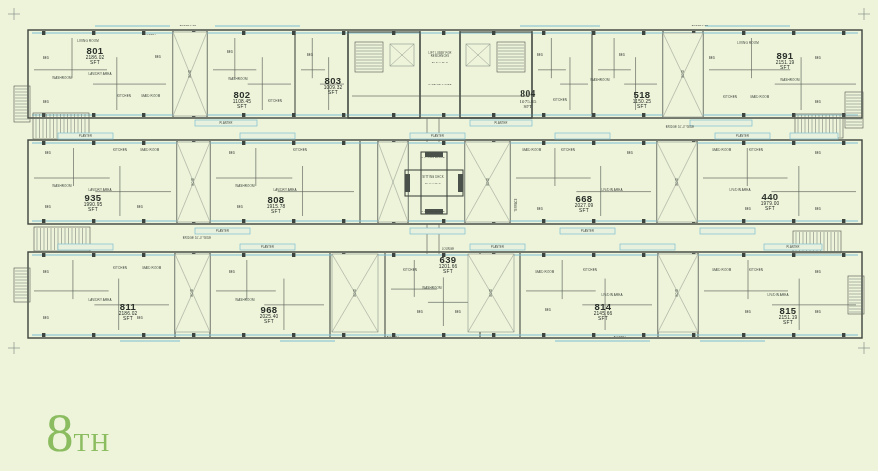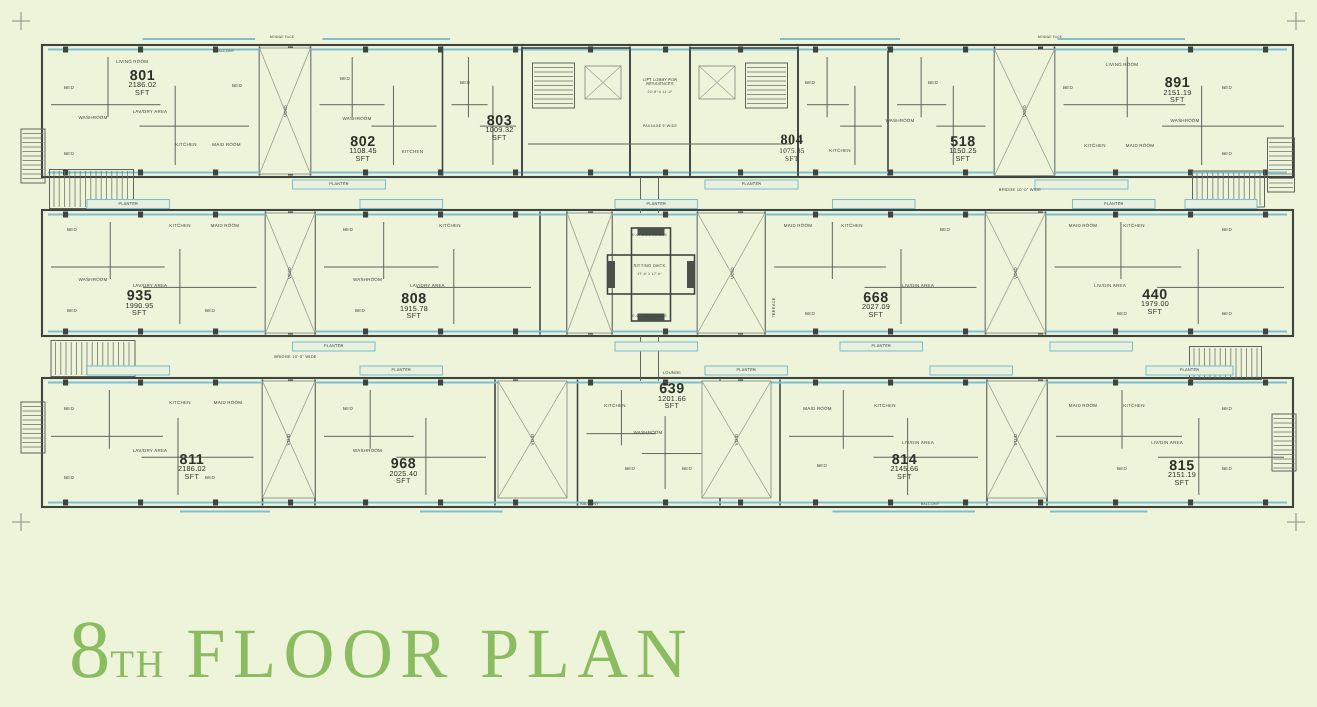--- a/index.html
+++ b/index.html
@@ -643,15 +643,14 @@
       <div class="ann" style="left: 742.5px; top: 136px; font-size: 2.6px; transform: translate(-50%, -50%) rotate(0deg);">PLANTER</div>
       <div class="ann" style="left: 222.5px; top: 231px; font-size: 2.6px; transform: translate(-50%, -50%) rotate(0deg);">PLANTER</div>
       <div class="ann" style="left: 587.5px; top: 231px; font-size: 2.6px; transform: translate(-50%, -50%) rotate(0deg);">PLANTER</div>
       <div class="ann" style="left: 267.5px; top: 247px; font-size: 2.6px; transform: translate(-50%, -50%) rotate(0deg);">PLANTER</div>
       <div class="ann" style="left: 497.5px; top: 247px; font-size: 2.6px; transform: translate(-50%, -50%) rotate(0deg);">PLANTER</div>
       <div class="ann" style="left: 793px; top: 247px; font-size: 2.6px; transform: translate(-50%, -50%) rotate(0deg);">PLANTER</div>
     </div>
   <div class="title">
     <span class="t-num">8</span>
       <span class="t-ord">TH</span>
-    <span class="t-rest">FLOOR PLAN</span>
   </div>
 </div>
 
 </body></html>

